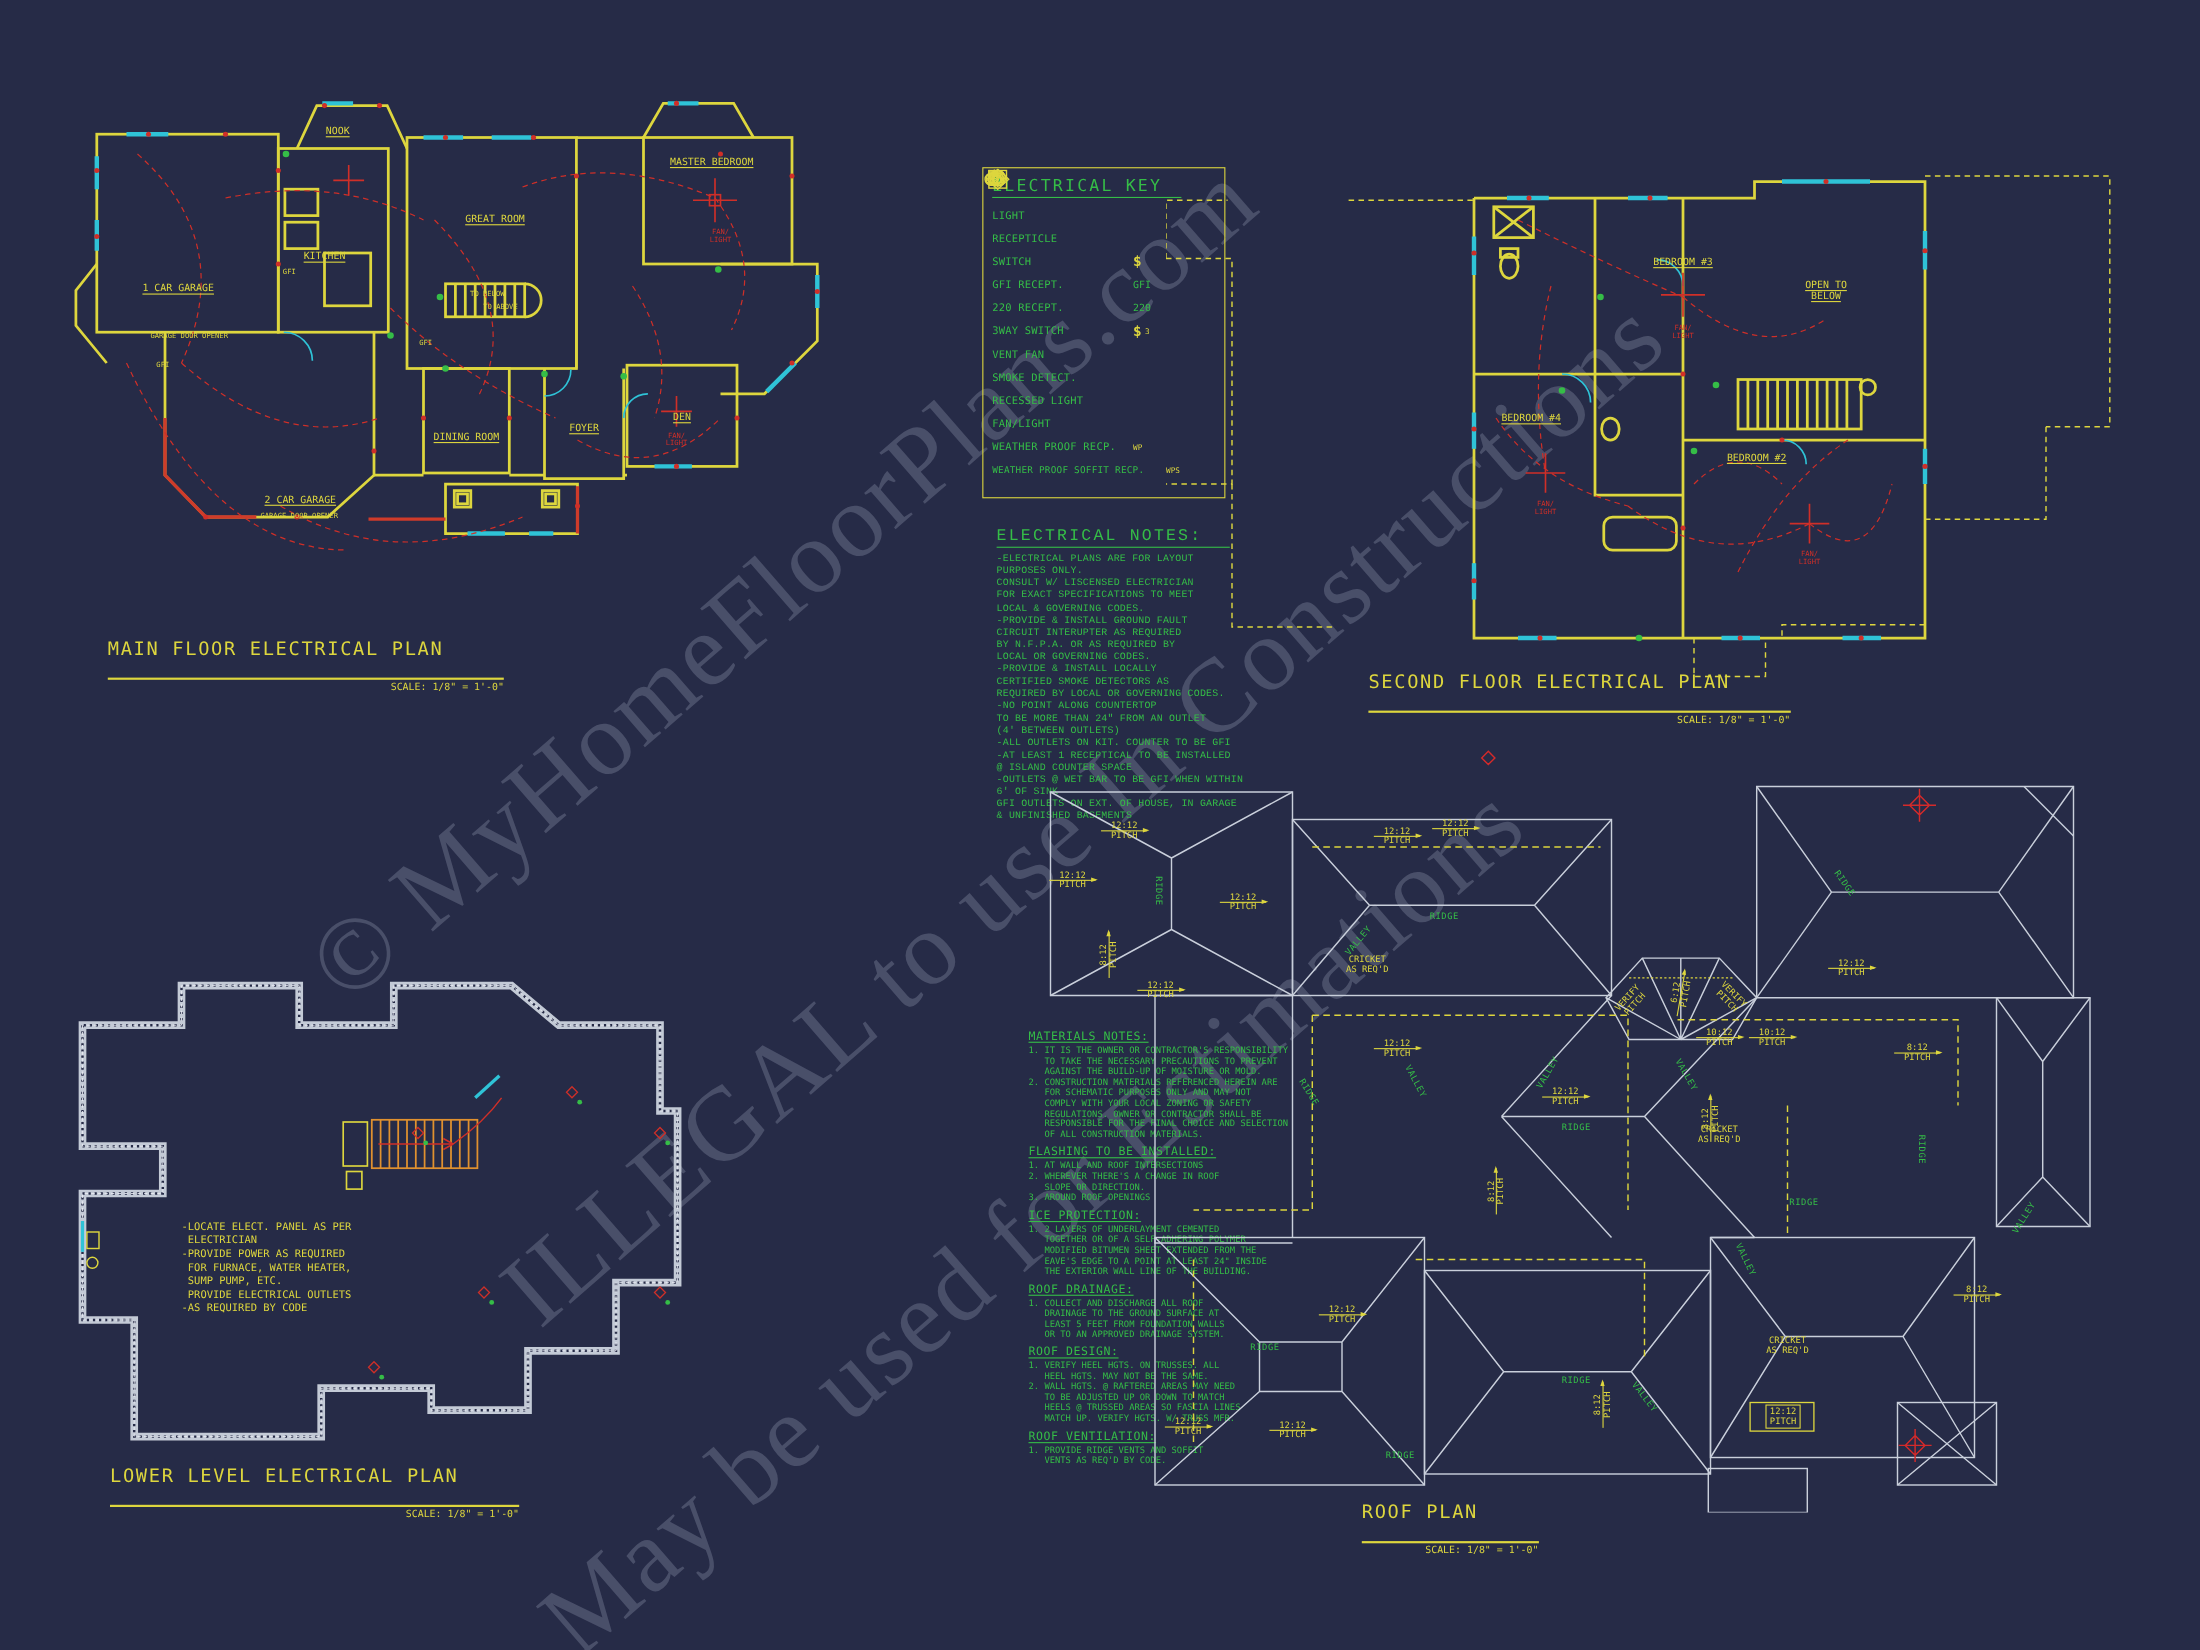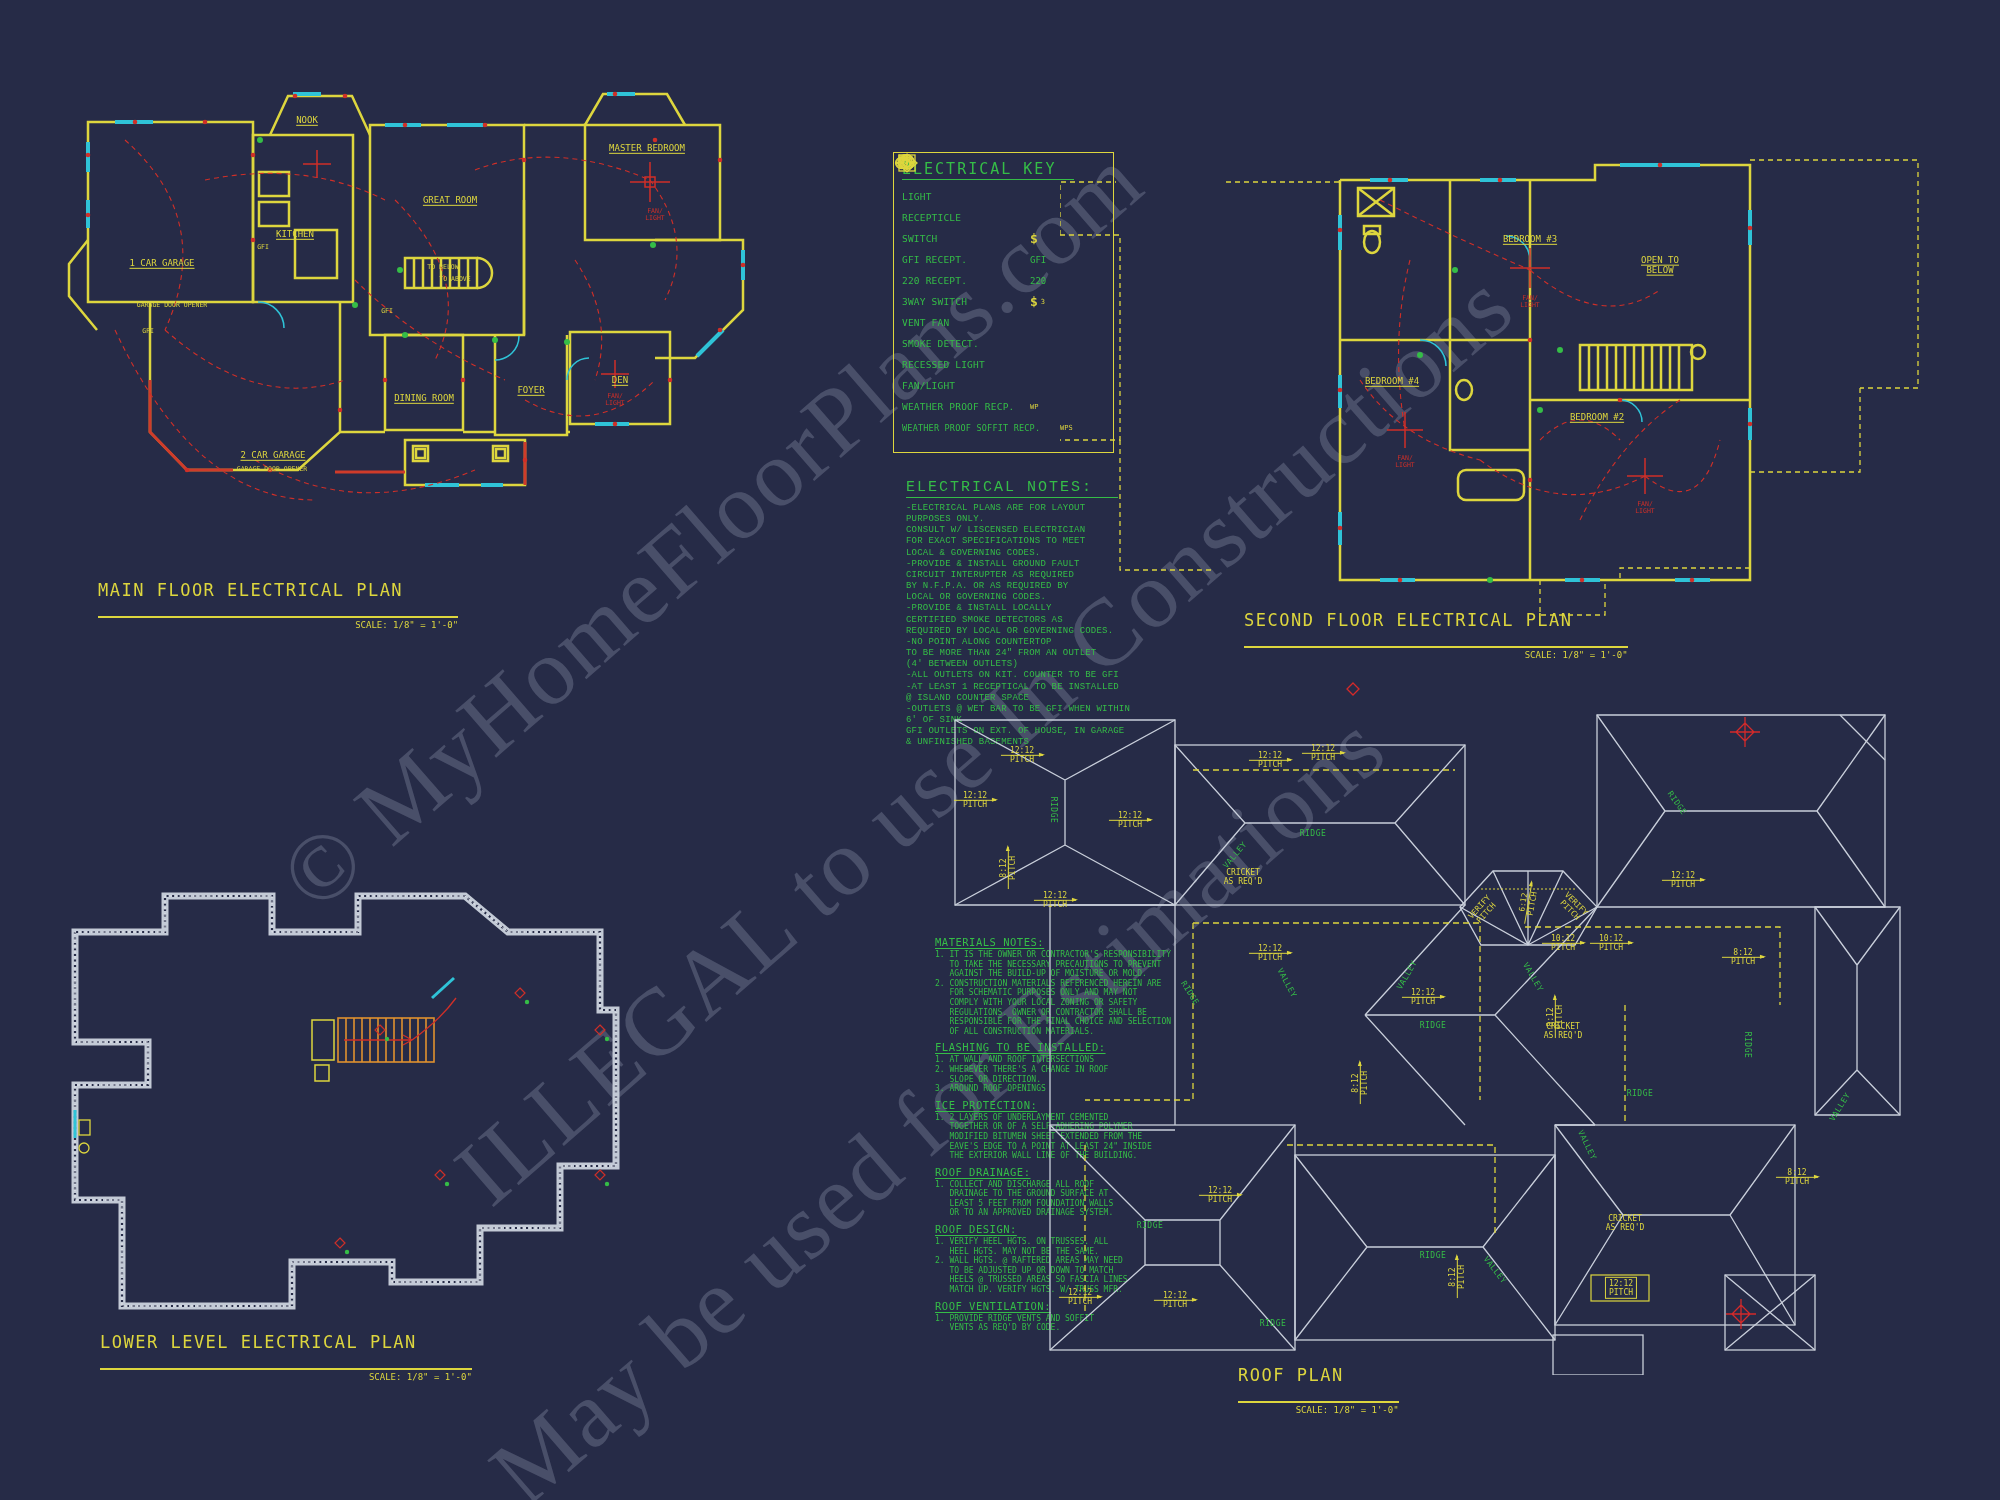--- a/index.html
+++ b/index.html
@@ -514,20 +514,27 @@
         <g fill="#35bd47">
           <circle cx="327" cy="169" r="2.2"></circle>
             <circle cx="547" cy="169" r="2.2"></circle>
           <circle cx="387" cy="314" r="2.2"></circle>
             <circle cx="547" cy="314" r="2.2"></circle>
           <circle cx="287" cy="382" r="2.2"></circle>
             <circle cx="467" cy="132" r="2.2"></circle>
         </g>
       </g>
     </svg>
+    <div class="lnotes" style="left:105px;top:240px;">-LOCATE ELECT. PANEL AS PER
+ ELECTRICIAN
+-PROVIDE POWER AS REQUIRED
+ FOR FURNACE, WATER HEATER,
+ SUMP PUMP, ETC.
+ PROVIDE ELECTRICAL OUTLETS
+-AS REQUIRED BY CODE</div>
     <div class="titleblock" style="left:40px;top:462px;">
       <div class="ptitle">LOWER LEVEL ELECTRICAL PLAN</div>
       <div class="pscale">SCALE: 1/8" = 1'-0"</div>
     </div>
   </div>
 
   <div class="abs" style="left:935px;top:936px;width:240px;">
     <div class="mhead" style="margin-top:0;">MATERIALS NOTES:</div>
     <div class="mbody">1. IT IS THE OWNER OR CONTRACTOR'S RESPONSIBILITY
    TO TAKE THE NECESSARY PRECAUTIONS TO PREVENT

